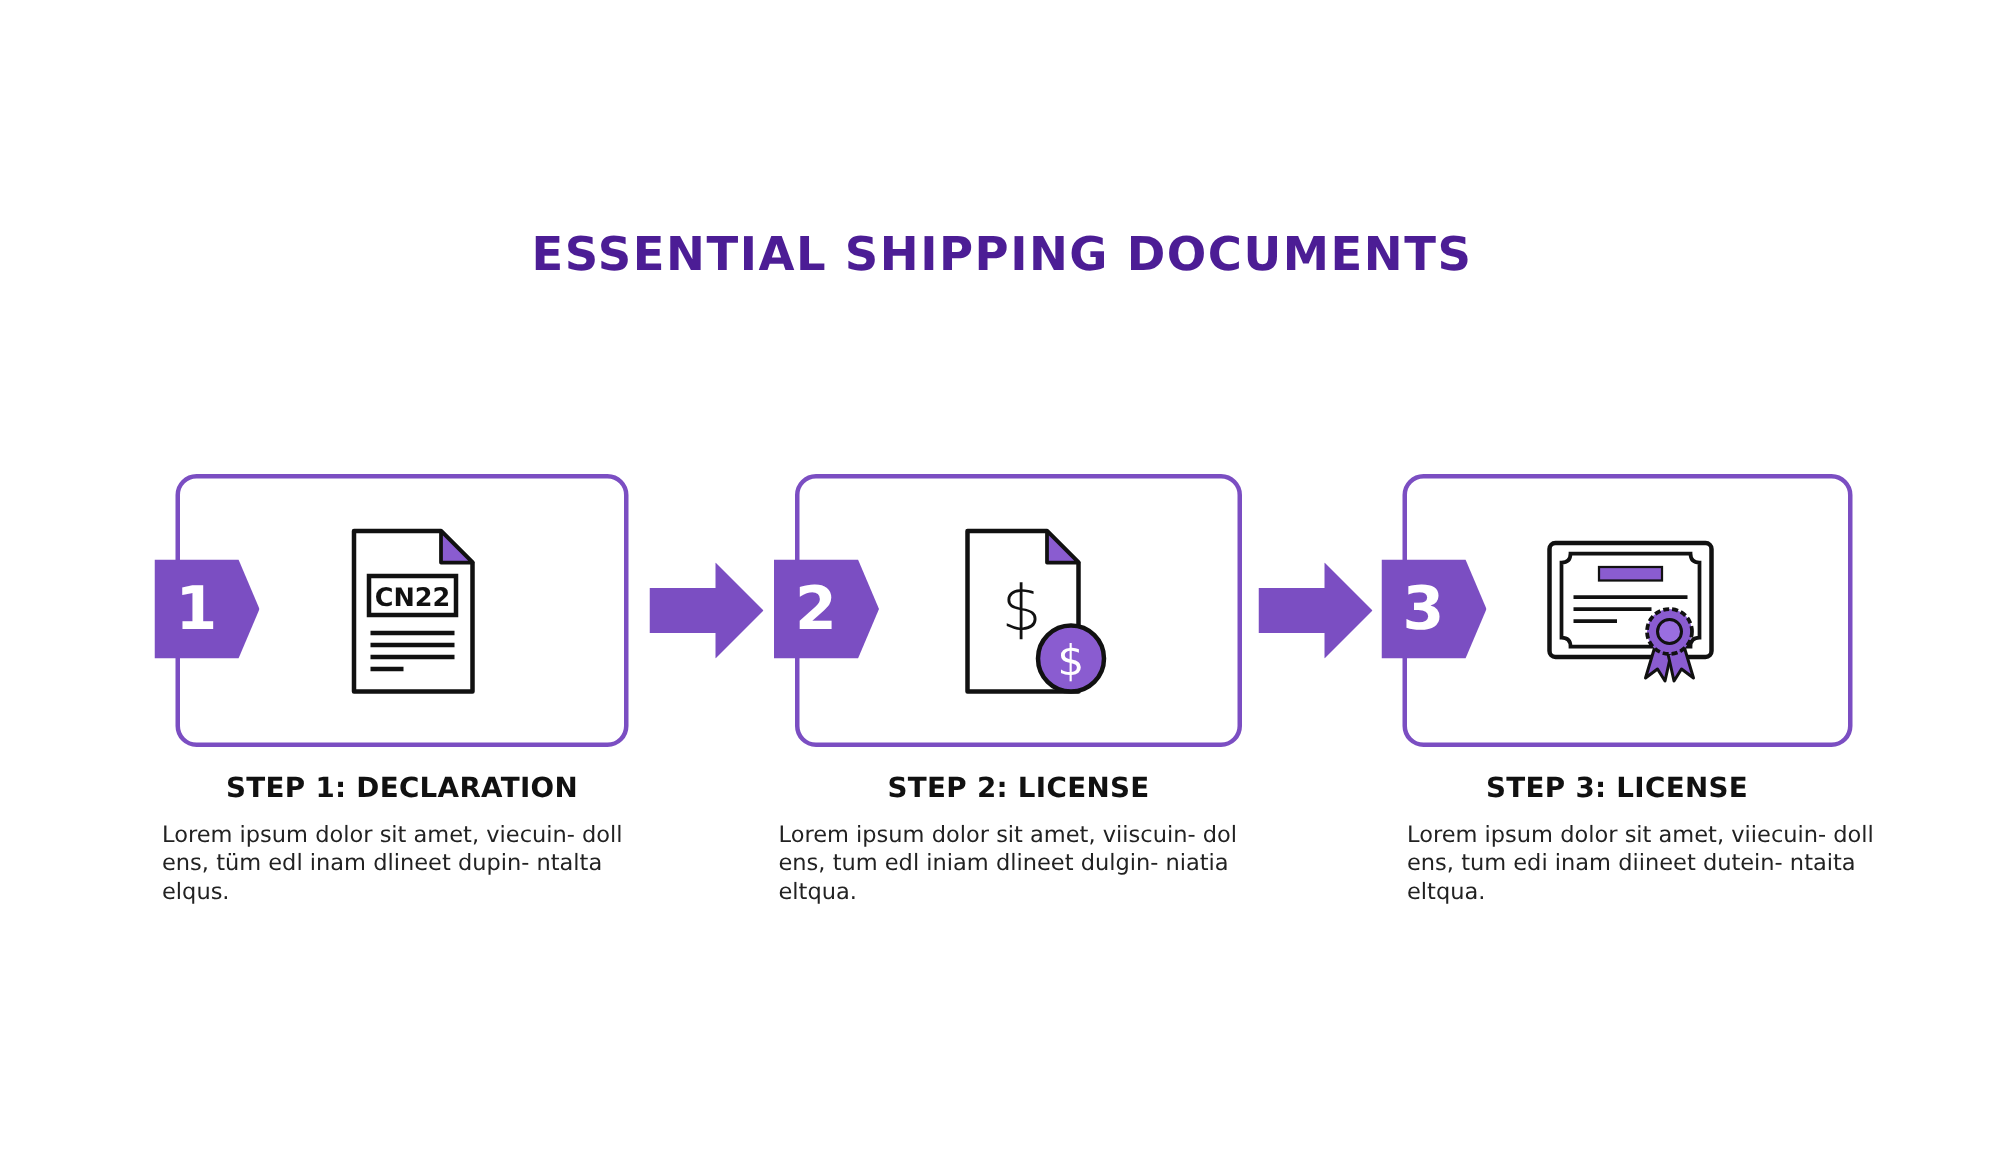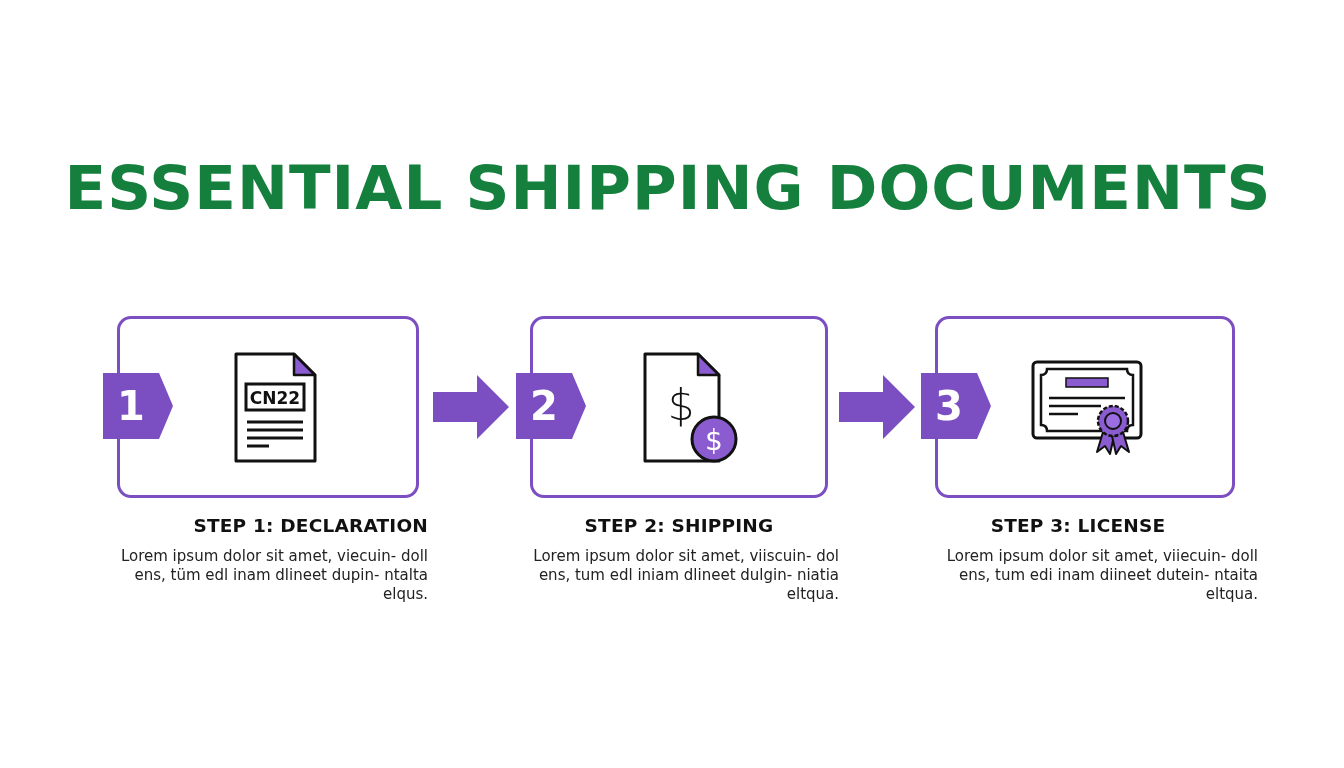--- a/index.html
+++ b/index.html
@@ -4,22 +4,22 @@
   <style>
     html, body { margin: 0; padding: 0; }
     body {
       width: 1344px; height: 768px; background: #ffffff;
       position: relative; overflow: hidden;
       font-family: "Liberation Sans", "DejaVu Sans", sans-serif;
       color: #111;
     }
     .title {
       position: absolute; left: 0; top: 152px; width: 1336px;
-      text-align: center; font-size: 61px; font-weight: 700;
-      letter-spacing: 1px; color: #15803d;
+      text-align: center; font-size: 31px; font-weight: 700;
+      letter-spacing: 1px; color: #4c1d95;
       font-family: "DejaVu Sans", sans-serif;
       transform: scaleY(1.0);
     }
     .card {
       position: absolute; top: 316px; height: 176px;
       border: 3.5px solid #7b4ec2; border-radius: 14px;
       background: #fff; box-sizing: content-box;
     }
     .badge {
       position: absolute; top: 373px; width: 70px; height: 66px;
@@ -32,21 +32,21 @@
       font-family: "DejaVu Sans", sans-serif;
     }
     .arrow { position: absolute; top: 375px; width: 76px; height: 64px; }
     .icon { position: absolute; text-align: center; }
     .step-title {
       position: absolute; top: 515px; width: 320px; text-align: center;
       font-size: 18.5px; font-weight: 700; color: #111;
       font-family: "DejaVu Sans", sans-serif; letter-spacing: 0.2px;
     }
     .step-desc {
-      position: absolute; top: 547px; width: 320px; text-align: right;
+      position: absolute; top: 547px; width: 320px; text-align: left;
       font-size: 15px; line-height: 19px; color: #222;
       font-family: "DejaVu Sans", sans-serif;
     }
   </style>
 </head>
 <body>
 
 <div class="title">ESSENTIAL SHIPPING DOCUMENTS</div>
 
 <div class="card" style="left:117px; width:296px;"></div>
@@ -61,21 +61,21 @@
     <path d="M2 2 H60 L81 23 V109 H2 Z" fill="#fff" stroke="#111" stroke-width="3" stroke-linejoin="round"></path>
     <path d="M60 2 L81 23 H60 Z" fill="#8a5cd0" stroke="#111" stroke-width="2.5" stroke-linejoin="round"></path>
     <rect x="12" y="32" width="58" height="26" fill="#fff" stroke="#111" stroke-width="3"></rect>
     <text x="41" y="52" text-anchor="middle" font-family="DejaVu Sans, sans-serif" font-size="17" font-weight="700" fill="#111">CN22</text>
     <line x1="13" y1="70" x2="69" y2="70" stroke="#111" stroke-width="3"></line>
     <line x1="13" y1="78" x2="69" y2="78" stroke="#111" stroke-width="3"></line>
     <line x1="13" y1="86" x2="69" y2="86" stroke="#111" stroke-width="3"></line>
     <line x1="13" y1="94" x2="35" y2="94" stroke="#111" stroke-width="3"></line>
   </svg>
 </div>
-<div class="step-title" style="left:108px;text-align:right;">STEP 1: DECLARATION</div>
+<div class="step-title" style="left:108px;">STEP 1: DECLARATION</div>
 <div class="step-desc" style="left:108px;">
   <span>Lorem ipsum dolor sit amet, viecuin- doll ens, tüm edl inam dlineet dupin- ntalta elqus.</span>
 </div>
 
 <div class="arrow" style="left:433px;">
   <svg width="76" height="64" viewBox="0 0 76 64">
     <polygon points="0,17 44,17 44,0 76,32 44,64 44,47 0,47" fill="#7b4ec2"></polygon>
   </svg>
 </div>
 
@@ -88,21 +88,21 @@
 </div>
 <div class="icon" style="left:643px; top:352px;">
   <svg width="96" height="112" viewBox="0 0 96 112">
     <path d="M2 2 H55 L76 23 V109 H2 Z" fill="#fff" stroke="#111" stroke-width="3" stroke-linejoin="round"></path>
     <path d="M55 2 L76 23 H55 Z" fill="#8a5cd0" stroke="#111" stroke-width="2.5" stroke-linejoin="round"></path>
     <text x="38" y="68" text-anchor="middle" font-family="DejaVu Sans, sans-serif" font-size="42" font-weight="300" fill="#111">$</text>
     <circle cx="71" cy="87" r="22" fill="#8a5cd0" stroke="#111" stroke-width="3"></circle>
     <text x="71" y="98" text-anchor="middle" font-family="DejaVu Sans, sans-serif" font-size="28" fill="#fff">$</text>
   </svg>
 </div>
-<div class="step-title" style="left:519px;">STEP 2: SHIPPING</div>
+<div class="step-title" style="left:519px;">STEP 2: LICENSE</div>
 <div class="step-desc" style="left:519px;">
   <span>Lorem ipsum dolor sit amet, viiscuin- dol ens, tum edl iniam dlineet dulgin- niatia eltqua.</span>
 </div>
 
 <div class="arrow" style="left:839px;">
   <svg width="76" height="64" viewBox="0 0 76 64">
     <polygon points="0,17 44,17 44,0 76,32 44,64 44,47 0,47" fill="#7b4ec2"></polygon>
   </svg>
 </div>
 

